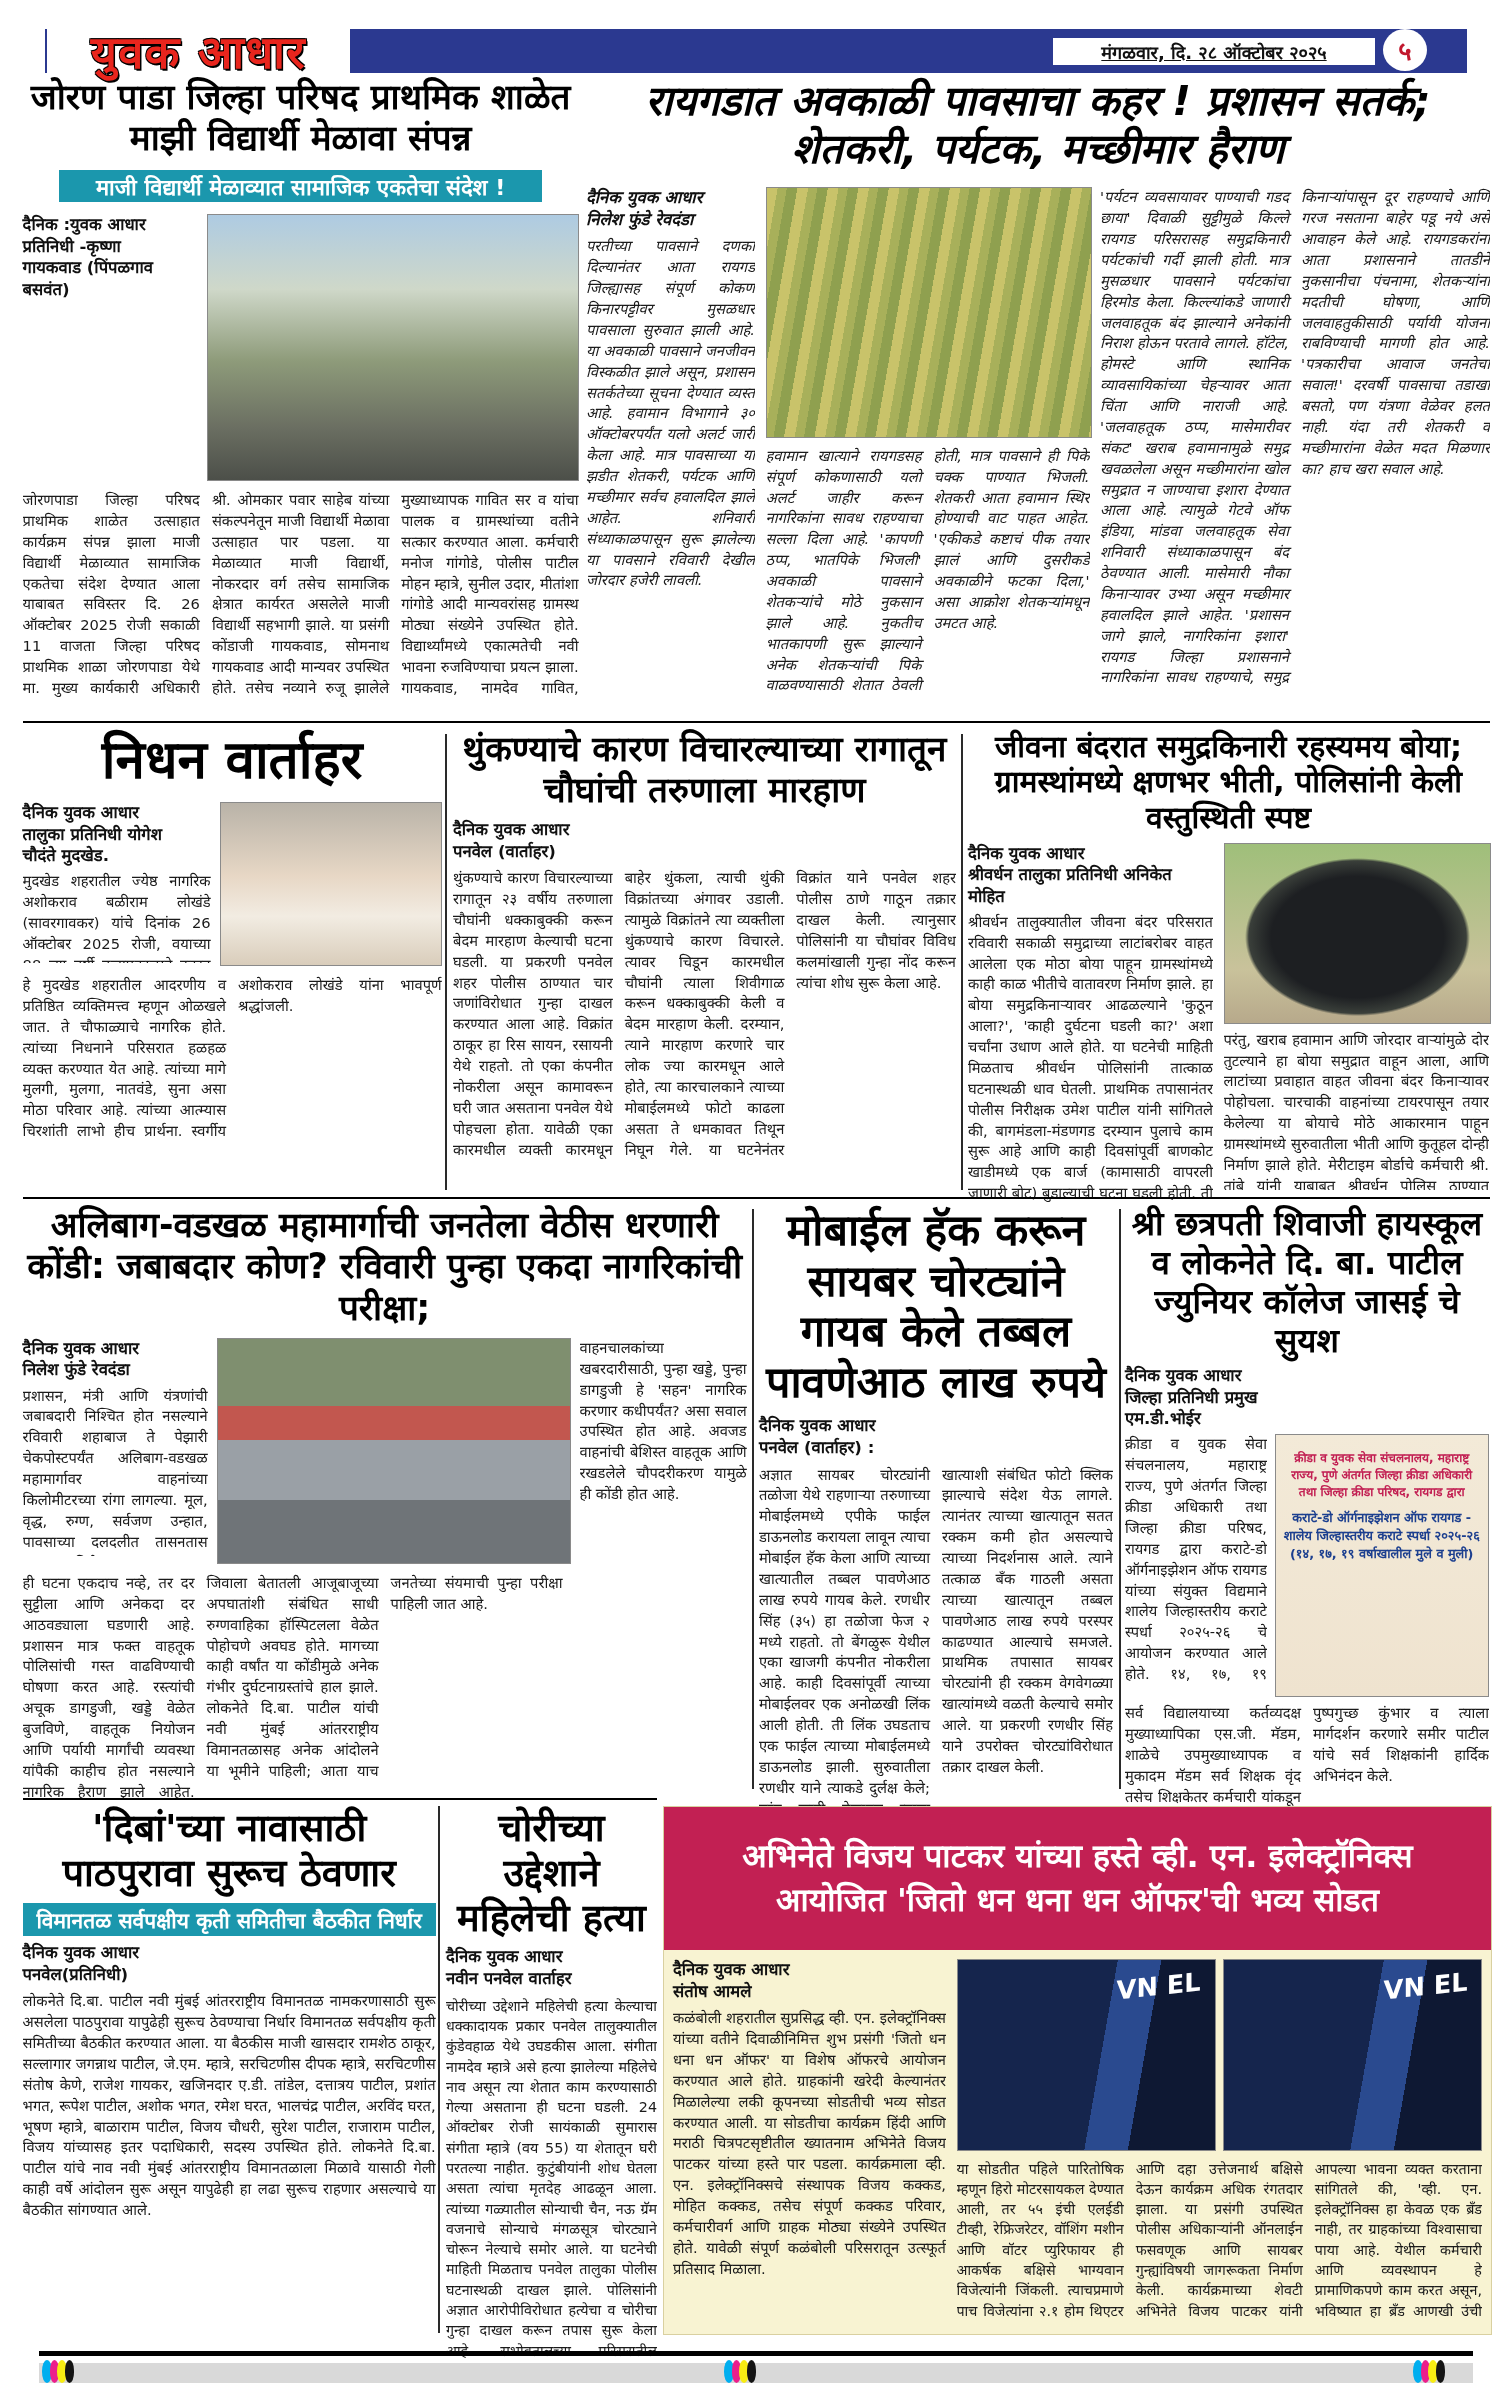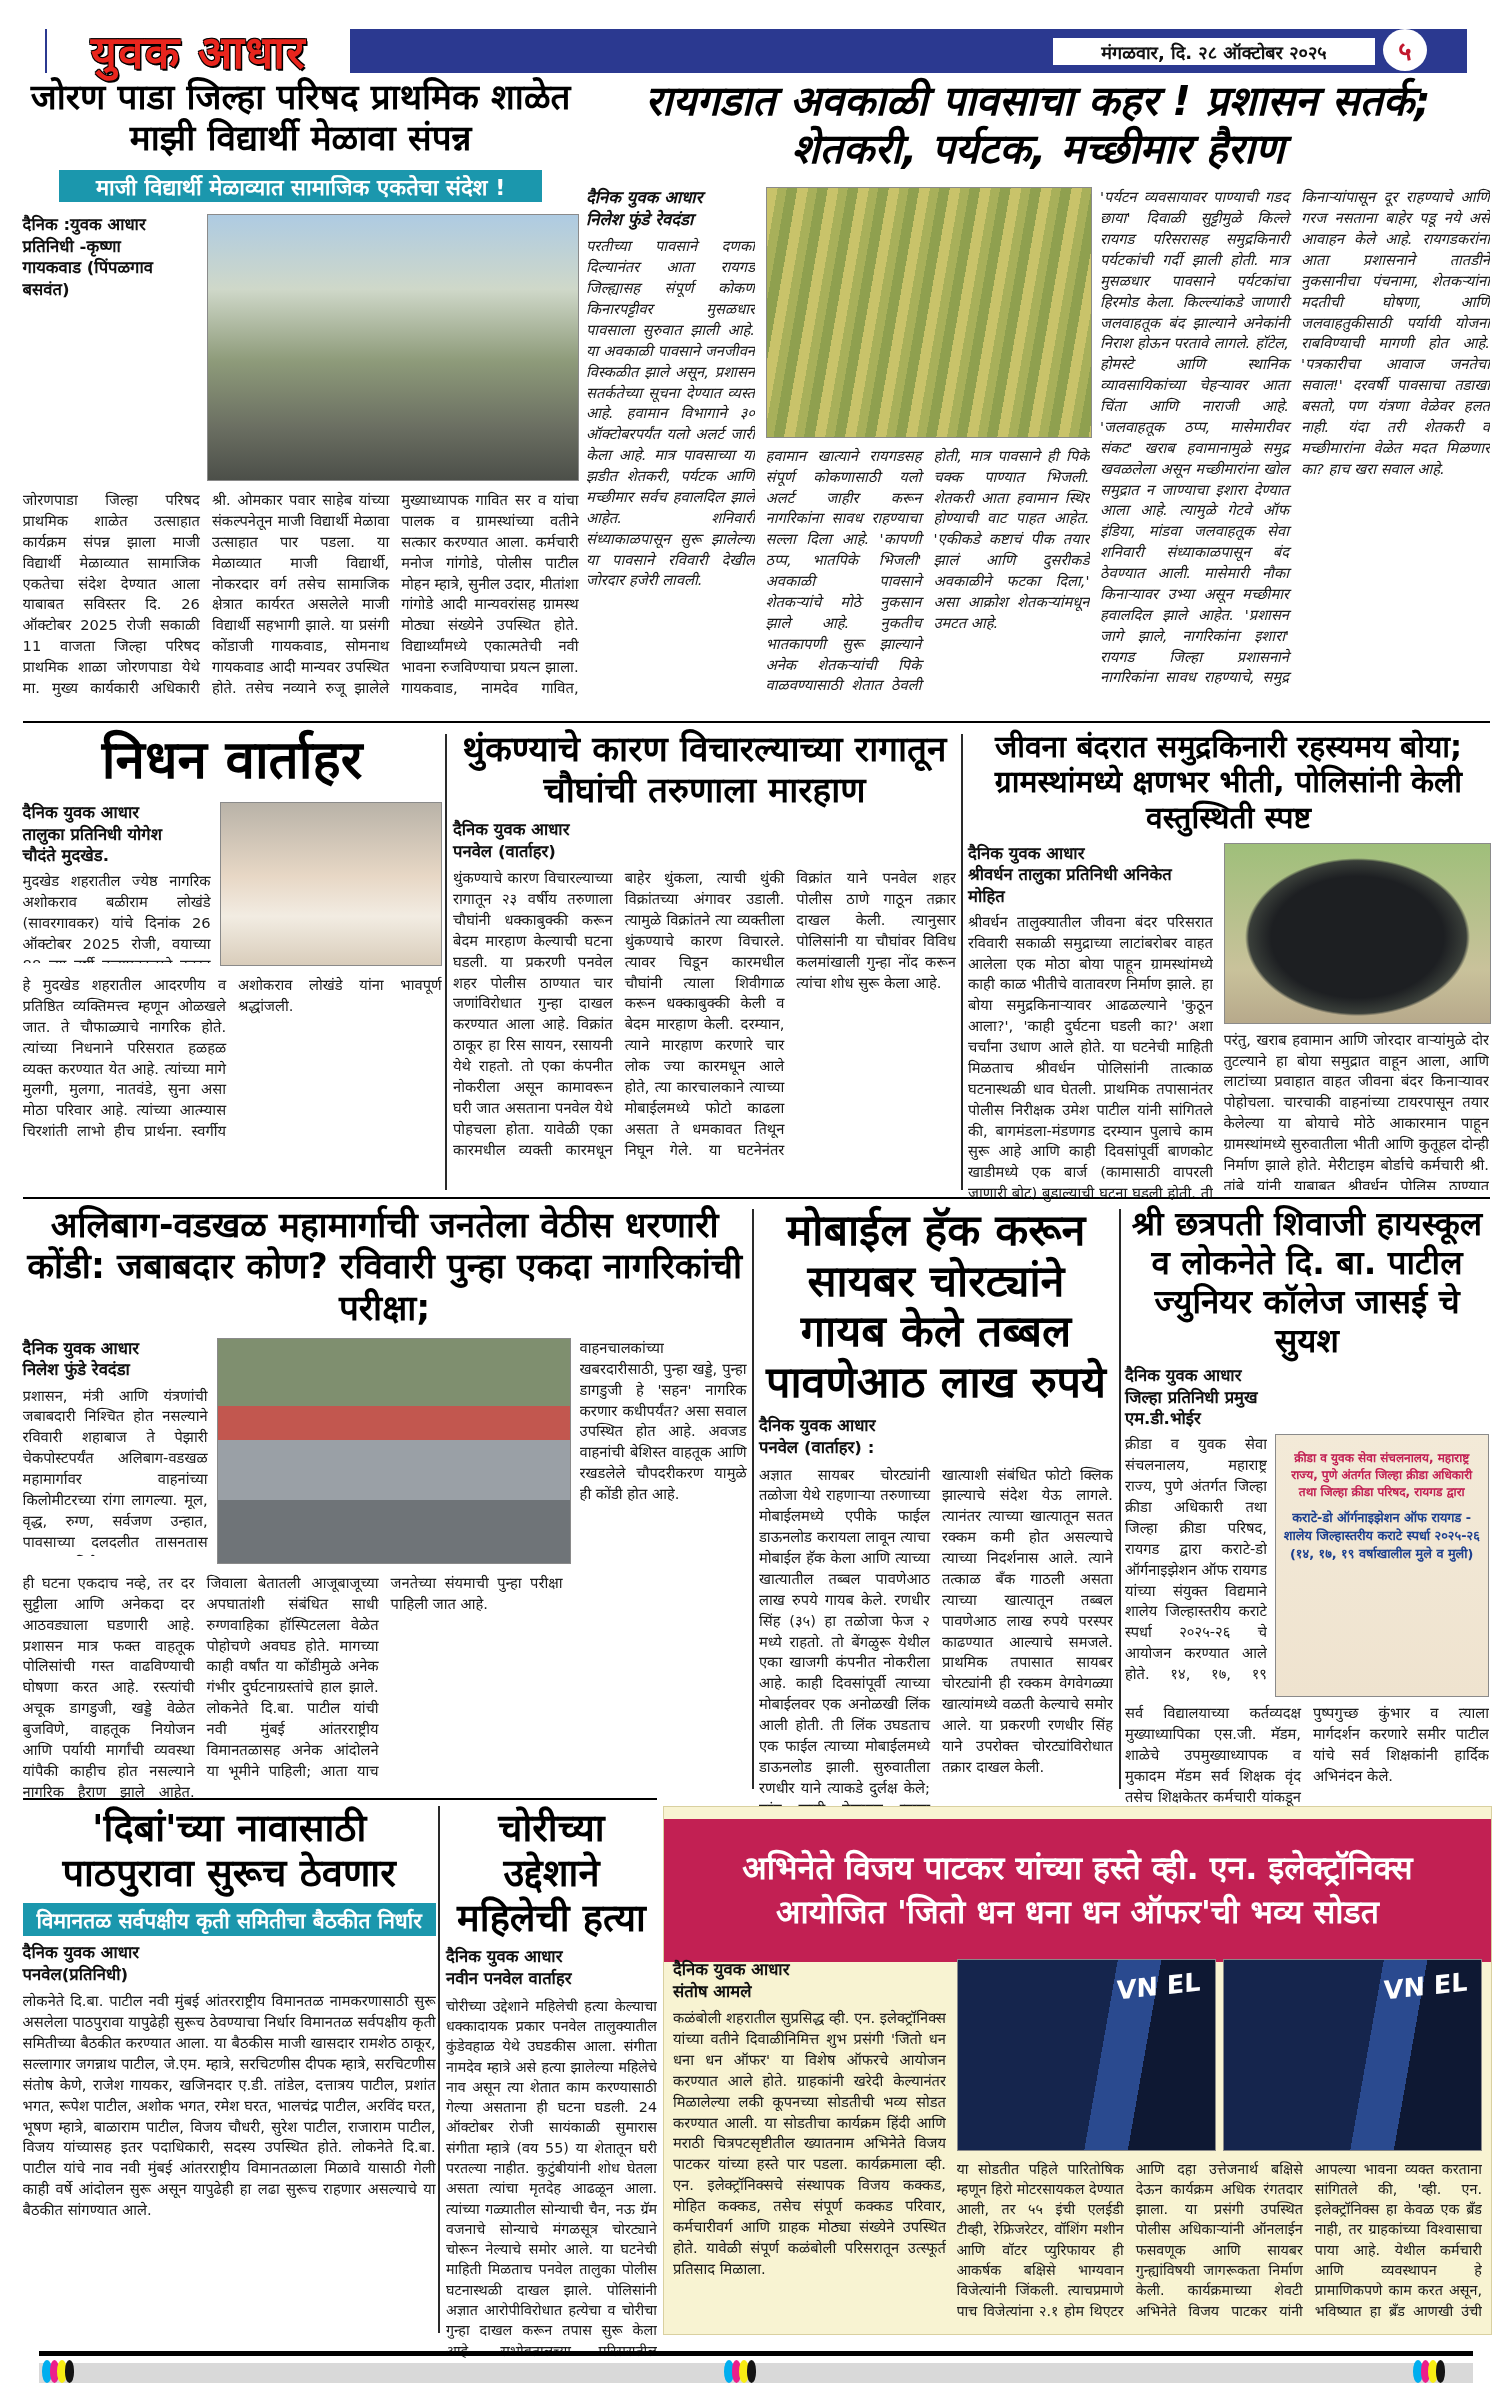--- a/index.html
+++ b/index.html
@@ -36,36 +36,36 @@
   .ph-traffic{background:linear-gradient(180deg,#7f8f6f 0 30%,#c2574f 30% 45%,#9aa0a6 45% 72%,#6f7478 72% 100%);}
   .ph-karate{background:linear-gradient(180deg,#f3ead8,#efe3cf);display:flex;flex-direction:column;
              align-items:center;padding-top:13.6px;gap:7.5px;}
   .poster-line1{color:#c22053;font-weight:700;font-size:12px;text-align:center;padding:0 6px;}
   .poster-line2{color:#1c3f8f;font-weight:700;font-size:12.8px;text-align:center;padding:0 6px;}
   .ph-vn{background:linear-gradient(100deg,#15254d 0 55%,#2a4a8f 55% 70%,#0e1833 70% 100%);
          display:flex;align-items:flex-start;justify-content:flex-end;}
   .vn-label{color:#fff;font-weight:800;font-size:25.6px;padding:10.5px 13.6px;transform:skewY(-6deg);}
   
   .cream{background:#f8f3d2;border:0.8px solid #d9d0a0;}
-  .crimson{background:#c22053;color:#fff;display:flex;align-items:center;justify-content:center;margin-top:12px;}
+  .crimson{background:#c22053;color:#fff;display:flex;align-items:center;justify-content:center;}
   
   .f-bar{background:#d9d9d9;}
   .dot{display:inline-block;width:9.8px;height:22.6px;border-radius:50%;margin-right:-2.3px;}
   .d-c{background:#00aeef;} .d-m{background:#ec1e8c;} .d-y{background:#f7ec13;} .d-k{background:#141414;}
 </style>
 </head>
 <body>
 
 <div class="page">
 
   <div class="abs band" style="left:45px;top:29px;width:1422px;height:44px;"></div>
   <div class="abs logo-box" style="left:47px;top:18px;width:303px;height:65px;">
     <span class="logo-text">युवक आधार</span>
   </div>
-  <div class="abs date-box" style="left:1053px;top:38px;width:322px;height:27px;">
+  <div class="abs date-box" style="left:1053px;top:38px;width:322px;height:27px;text-decoration:underline;">
     <span>मंगळवार, दि. २८ ऑक्टोबर २०२५</span>
   </div>
   <div class="abs page-oval" style="left:1383px;top:29px;width:44px;height:42px;">
     <span>५</span>
   </div>
 
   <div class="abs" style="left:22.6px;top:77px;width:556px;height:642px;">
     <div class="hl" style="font-size:35px;">जोरण पाडा जिल्हा परिषद प्राथमिक शाळेत माझी विद्यार्थी मेळावा  संपन्न</div>
     <div class="teal" style="margin:10.5px auto 0;width:483px;height:32px;font-size:22px;">
       <span>माजी विद्यार्थी मेळाव्यात सामाजिक एकतेचा संदेश !</span>

